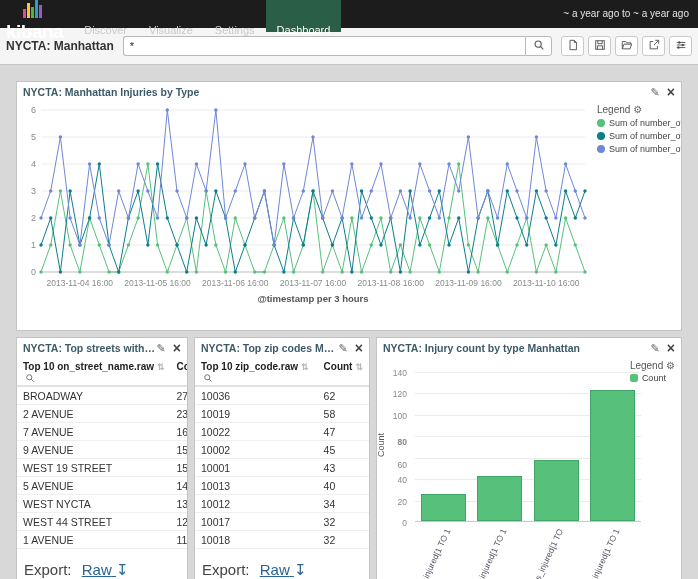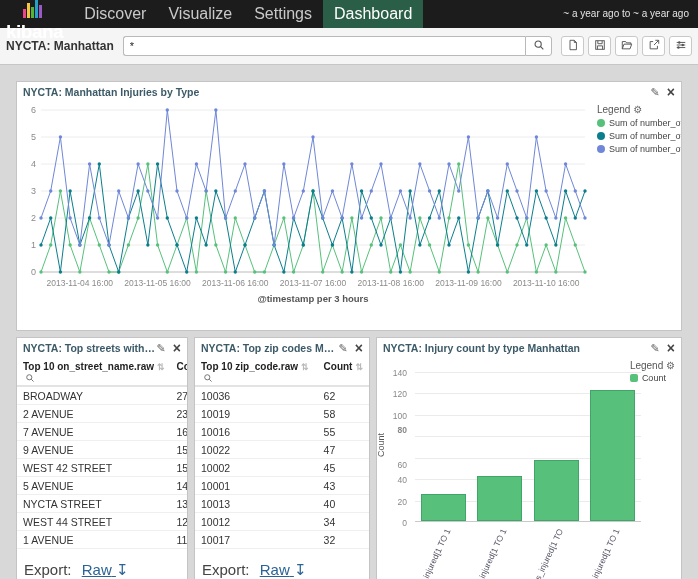--- a/index.html
+++ b/index.html
@@ -6,21 +6,21 @@
   html,body { width: 698px; height: 579px; overflow: hidden; }
   body { font-family: "Liberation Sans", sans-serif; background: #d8d8d8; color:#333; }
 
   
   .navbar { height:28px; background:#1c1c1c; display:flex; align-items:stretch; }
   .logo { display:flex; align-items:center; padding:0 10px 0 6px; cursor:pointer;flex-direction:column; }
   .logo-bars { display:inline-flex; align-items:flex-end; gap:1px; margin-right:5px; height:18px; }
   .logo-bars i { display:block; width:3px; }
   .logo-text { color:#fff; font-size:19px; font-weight:bold; letter-spacing:-0.5px; line-height:28px; }
   .nav-items { display:flex; }
-  .nav-item { color:#c9c9c9; font-size:16px; line-height:28px; padding:0 11px; cursor:pointer; }
+  .nav-item { color:#c9c9c9; font-size:11px; line-height:28px; padding:16px 11px; cursor:pointer; }
   .nav-item.active { background:#2a5e46; color:#fff; }
   .time-range { margin-left:auto; color:#e4e4e4; font-size:10px; line-height:28px; padding:0 9px; cursor:pointer; }
 
   
   .toolbar { height:37px; background:#f5f5f5; border-bottom:1px solid #c6c6c6; display:flex; align-items:center; padding:0 6px; gap:9px; }
   .dash-title { font-size:12px; font-weight:bold; color:#333; white-space:nowrap; }
   .query-wrap { flex:1; display:flex; align-items:center; }
   .query-input { flex:1; height:20px; border:1px solid #b9b9b9; border-right:none; border-radius:3px 0 0 3px; padding:0 6px; font-size:11px; font-family:"Liberation Sans",sans-serif; color:#222; background:#fff; }
   .search-btn { width:27px; height:20px; border:1px solid #b9b9b9; background:#fff; border-radius:0 3px 3px 0; display:flex; align-items:center; justify-content:center; cursor:pointer; }
   .toolbar-icons { display:flex; gap:4px; }
@@ -421,29 +421,29 @@
               </tr>
               <tr>
                 <td>7 AVENUE</td>
                 <td>16</td>
               </tr>
               <tr>
                 <td>9 AVENUE</td>
                 <td>15</td>
               </tr>
               <tr>
-                <td>WEST 42 STREET</td>
+                <td>WEST 19 STREET</td>
                 <td>15</td>
               </tr>
               <tr>
                 <td>5 AVENUE</td>
                 <td>14</td>
               </tr>
               <tr>
-                <td>NYCTA STREET</td>
+                <td>WEST NYCTA</td>
                 <td>13</td>
               </tr>
               <tr>
                 <td>WEST 44 STREET</td>
                 <td>12</td>
               </tr>
               <tr>
                 <td>1 AVENUE</td>
                 <td>11</td>
               </tr>
@@ -482,24 +482,20 @@
           <tbody>
               <tr>
                 <td>10036</td>
                 <td>62</td>
               </tr>
               <tr>
                 <td>10019</td>
                 <td>58</td>
               </tr>
               <tr>
-                <td>10016</td>
-                <td>55</td>
-              </tr>
-              <tr>
                 <td>10022</td>
                 <td>47</td>
               </tr>
               <tr>
                 <td>10002</td>
                 <td>45</td>
               </tr>
               <tr>
                 <td>10001</td>
                 <td>43</td>
@@ -507,20 +503,24 @@
               <tr>
                 <td>10013</td>
                 <td>40</td>
               </tr>
               <tr>
                 <td>10012</td>
                 <td>34</td>
               </tr>
               <tr>
                 <td>10017</td>
+                <td>32</td>
+              </tr>
+              <tr>
+                <td>10018</td>
                 <td>32</td>
               </tr>
             </tbody>
         </table>
         <div class="export">
           <span>Export:</span>
           <a><span>Raw</span> <span class="dl">↧</span></a>
           <a><span>Formatted</span> <span class="dl">↧</span></a>
         </div>
       </section>
@@ -543,21 +543,21 @@
             <span class="lg-label">Count</span>
           </div>
         </div>
         <div class="bar-chart">
           <span class="bar-ylabel">Count</span>
           <div id="bar-yticks">
               <div style="top: 146px;">0</div>
               <div style="top: 124.571px;">20</div>
               <div style="top: 103.143px;">40</div>
               <div style="top: 88px;">60</div>
-              <div style="top: 53px; font-weight: bold;">80</div>
+              <div style="top: 65px; font-weight: bold;">80</div>
               <div style="top: 38.8571px;">100</div>
               <div style="top: 17.4286px;">120</div>
               <div style="top: -4px;">140</div>
             </div>
           <div id="bar-plot">
               <div class="grid-line" style="top: 128.571px;"></div>
               <div class="grid-line" style="top: 107.143px;"></div>
               <div class="grid-line" style="top: 85.7143px;"></div>
               <div class="grid-line" style="top: 64.2857px;"></div>
               <div class="grid-line" style="top: 42.8571px;"></div>

